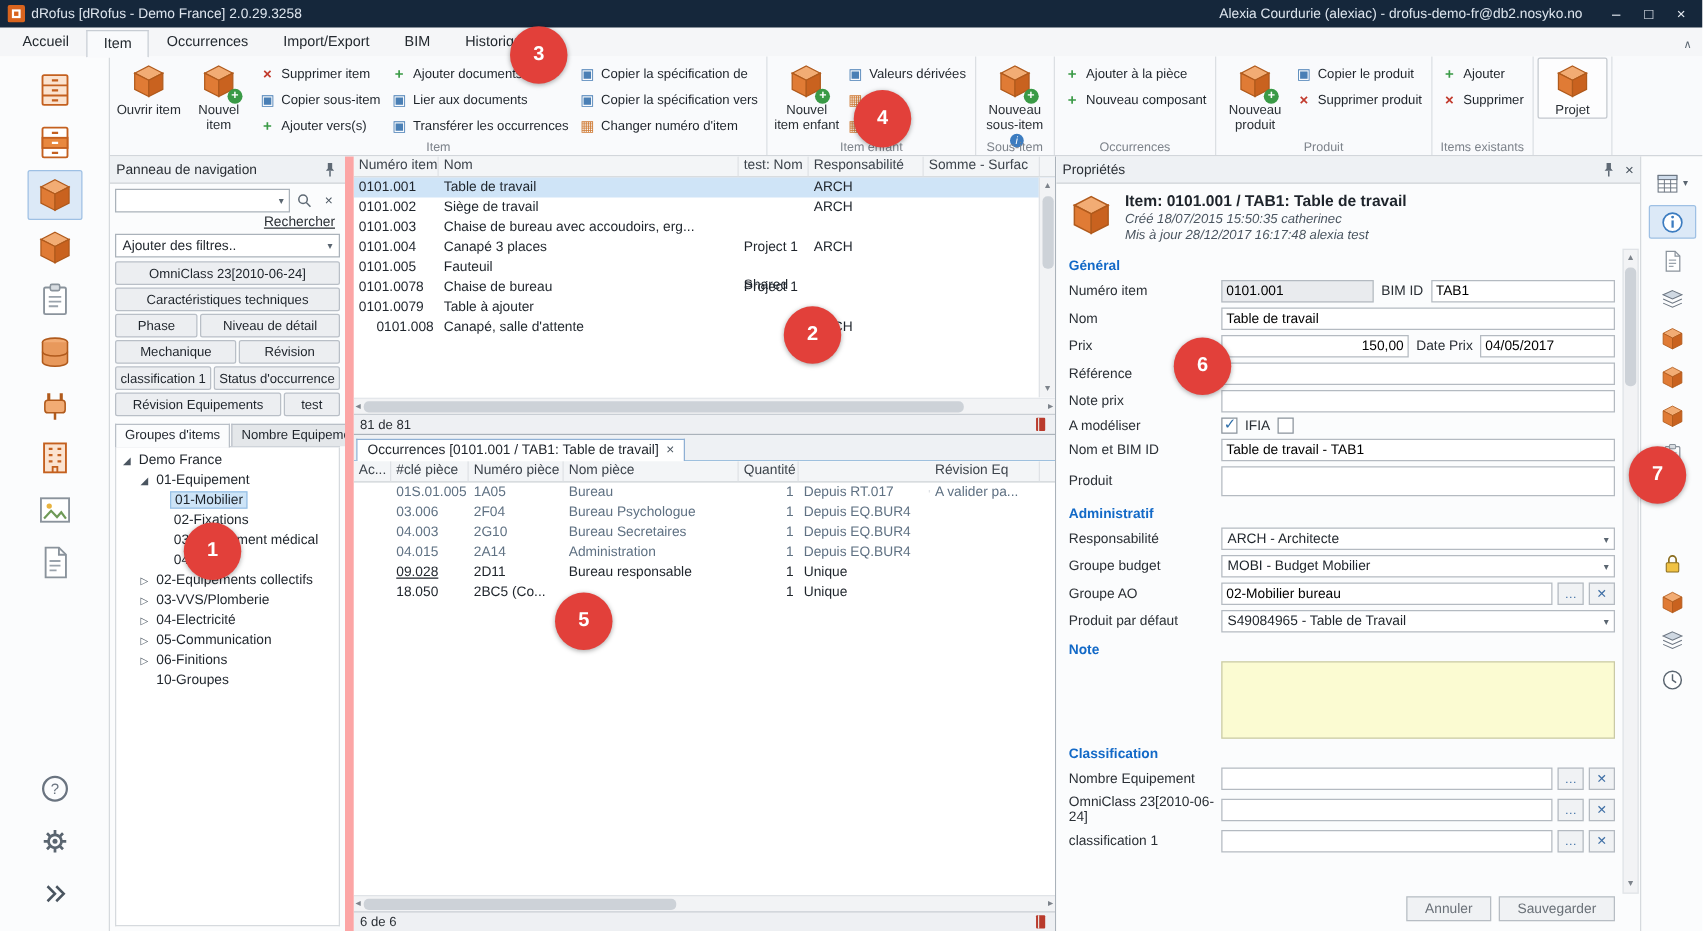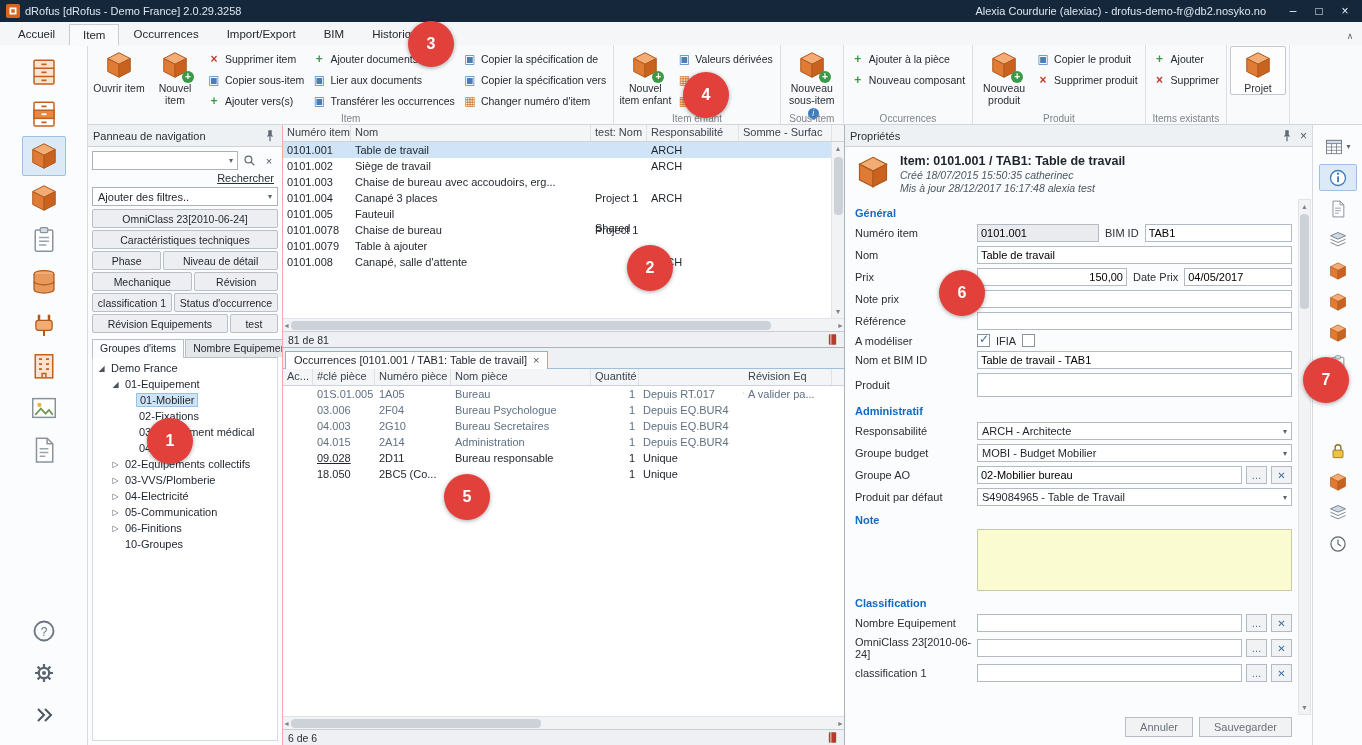--- a/index.html
+++ b/index.html
@@ -42,21 +42,21 @@
 .strip-bottom{margin-top:auto;display:flex;flex-direction:column;align-items:center;gap:10px;padding-bottom:8px}
 .strip-bottom .strip-btn{height:30px}
 .strip-bottom .strip-ic{width:24px;height:24px}
 
 .main{position:absolute;top:125px;left:88px;right:0;bottom:0;display:flex;z-index:1}
 .panel-header{height:22px;background:#eef1f4;border-bottom:1px solid #cfd3d8;display:flex;align-items:center;padding:0 5px;font-size:11px;color:#2a2f35}
 .ph-spacer{flex:1}
 .ph-ic{width:14px;height:14px;display:inline-flex;margin-left:4px;cursor:pointer}
 .ph-x{font-size:12px;color:#4a5560;margin-left:6px;cursor:pointer}
 
-.navpanel{width:195px;flex:none;border-right:1px solid #fca5a5;display:flex;flex-direction:column;background:#fbfcfd;overflow:hidden}
+.navpanel{width:195px;flex:none;border-right:7px solid #fca5a5;display:flex;flex-direction:column;background:#fbfcfd;overflow:hidden}
 .nav-inner{padding:4px;display:flex;flex-direction:column;flex:1;overflow:hidden}
 .search-row{display:flex;align-items:center;gap:2px}
 .search-box{flex:1;display:flex;align-items:center;border:1px solid #aab2ba;background:#fff;height:19px;padding:0 2px}
 .search-input{border:none;outline:none;flex:1;width:40px;font:inherit;font-size:11px}
 .sb-caret{font-size:8px;color:#5a6570;padding:0 2px;cursor:pointer}
 .sb-btn{width:18px;height:18px;display:inline-flex;align-items:center;justify-content:center;cursor:pointer;color:#4a5560}
 .sb-btn svg{width:13px;height:13px}
 .search-link-row{text-align:right;padding:2px 4px 3px}
 .link{text-decoration:underline;color:#2a2f35;cursor:pointer}
 .filters-btn{height:19px;border:1px solid #aab2ba;background:#fff;display:flex;align-items:center;padding:0 5px;margin-bottom:3px;cursor:pointer}
@@ -647,21 +647,21 @@
               <div class="td" style="width: 93px;"></div>
             </div>
             <div class="trow">
               <div class="td" style="width: 68px;">0101.0079</div>
               <div class="td" style="width: 240px;">Table à ajouter</div>
               <div class="td" style="width: 56px;"></div>
               <div class="td" style="width: 92px;"></div>
               <div class="td" style="width: 93px;"></div>
             </div>
             <div class="trow">
-              <div class="td" style="width: 68px;">0101.008</div>
+              <div class="td" style="width: 68px; text-align: right;">0101.008</div>
               <div class="td" style="width: 240px;">Canapé, salle d'attente</div>
               <div class="td" style="width: 56px;"></div>
               <div class="td" style="width: 92px;">ARCH</div>
               <div class="td" style="width: 93px;"></div>
             </div>
           </div>
         <div class="vscroll">
           <span class="sarrow">▲</span>
             <div class="vthumb" style="height:58px"></div>
           <span style="flex:1"></span>
@@ -816,25 +816,25 @@
         <span class="plab">Nom</span>
         <input class="pin flex1" value="Table de travail" style="">
       </div>
       <div class="prow">
         <span class="plab">Prix</span>
         <input class="pin right" style="width: 150px;" value="150,00">
         <span class="plab2">Date Prix</span>
         <input class="pin flex1" value="04/05/2017" style="">
       </div>
       <div class="prow">
+        <span class="plab">Référence</span>
+        <input class="pin flex1" value="" style="">
+      </div>
+      <div class="prow">
         <span class="plab">Note prix</span>
-        <input class="pin flex1" value="" style="">
-      </div>
-      <div class="prow">
-        <span class="plab">Référence</span>
         <input class="pin flex1" value="" style="">
       </div>
       <div class="prow">
         <span class="plab">A modéliser</span>
         <span class="cb checked"></span>
         <span class="plab2">IFIA</span>
         <span class="cb"></span>
       </div>
       <div class="prow">
         <span class="plab">Nom et BIM ID</span>

